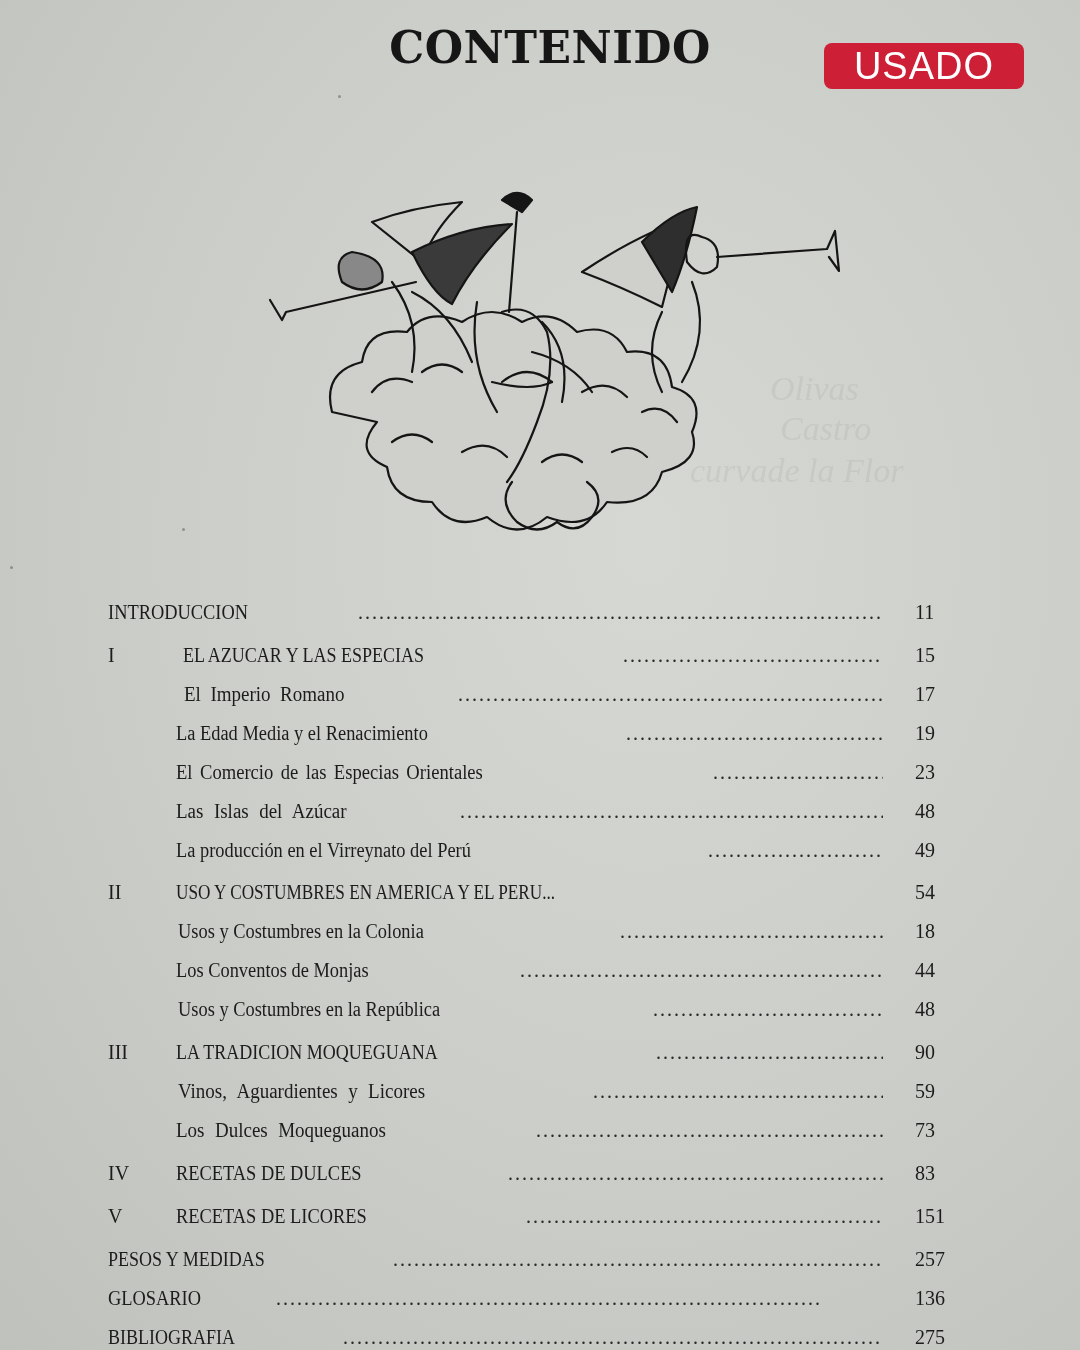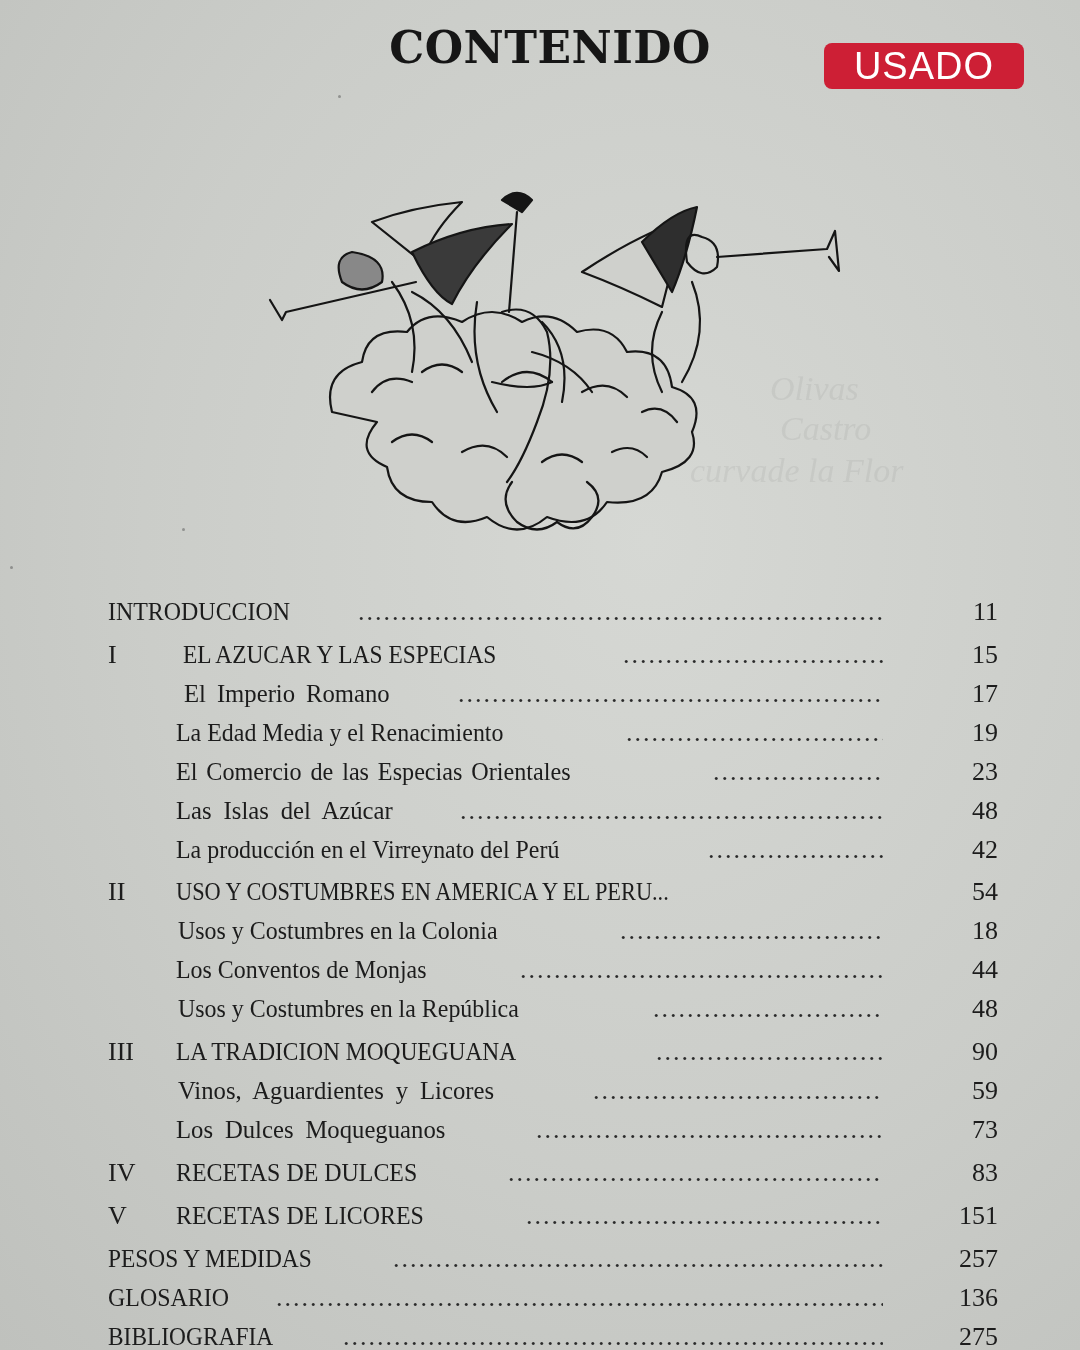--- a/index.html
+++ b/index.html
@@ -19,28 +19,28 @@
     background:#cd1f35; border-radius:8px; color:#fff;
     font-family:"Liberation Sans", sans-serif; font-size:38px; line-height:46px;
     text-align:center; letter-spacing:1px;
   }
   .ghost {
     position:absolute; font-family:"Liberation Serif", serif; font-style:italic;
     color:rgba(120,120,120,0.12); font-size:34px;
   }
   .illus { position:absolute; left:262px; top:182px; width:580px; height:360px; }
   .toc { position:absolute; left:108px; top:592px; width:890px; }
-  .row { position:absolute; left:0; width:890px; height:40px; font-size:26px; line-height:40px; white-space:nowrap; }
+  .row { position:absolute; left:0; width:890px; height:40px; font-size:20px; line-height:40px; white-space:nowrap; }
   .num { position:absolute; left:0; top:0; }
   .lbl { position:absolute; top:0; transform-origin:left center; }
   .lead {
     position:absolute; top:0; height:40px; overflow:hidden; letter-spacing:2px;
     color:#2a2a2a;
   }
-  .pg { position:absolute; right:0; top:0; text-align:right; width:70px; }
+  .pg { position:absolute; right:13px; top:0; text-align:left; width:70px; }
   .speck { position:absolute; width:3px; height:3px; border-radius:50%; background:#555; opacity:.5; }
 </style>
 </head>
 <body>
 
 <div class="ghost" style="left:770px;top:370px;">Olivas</div>
 <div class="ghost" style="left:780px;top:410px;">Castro</div>
 <div class="ghost" style="left:690px;top:452px;">curvade la Flor</div>
 
 <div class="title">CONTENIDO</div>
@@ -108,21 +108,21 @@
   <div class="row" style="top:199px">
     <span class="num"></span>
     <span class="lbl" style="left:68px;transform:scaleX(0.95);word-spacing:6px">Las Islas del Azúcar</span>
     <span class="lead" style="left:352px;width:423px">..............................................................................</span>
     <span class="pg">48</span>
   </div>
   <div class="row" style="top:238px">
     <span class="num"></span>
     <span class="lbl" style="left:68px;transform:scaleX(0.92)">La producción en el Virreynato del Perú</span>
     <span class="lead" style="left:600px;width:175px">..............................................................................</span>
-    <span class="pg">42</span>
+    <span class="pg">49</span>
   </div>
   <div class="row" style="top:280px">
     <span class="num">II</span>
     <span class="lbl" style="left:68px;transform:scaleX(0.86)">USO Y COSTUMBRES EN AMERICA Y EL PERU...</span>
     <span class="pg">54</span>
   </div>
   <div class="row" style="top:319px">
     <span class="num"></span>
     <span class="lbl" style="left:70px;transform:scaleX(0.92)">Usos y Costumbres en la Colonia</span>
     <span class="lead" style="left:512px;width:263px">..............................................................................</span>

